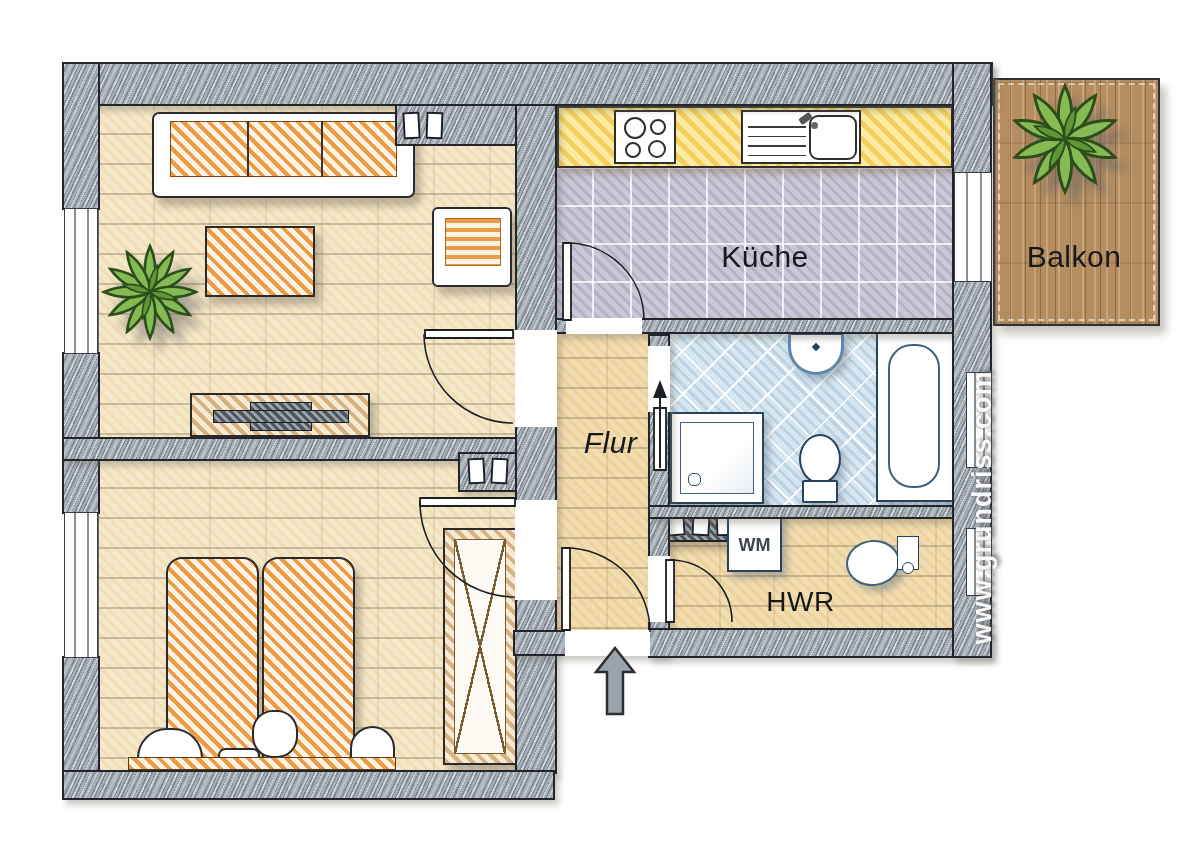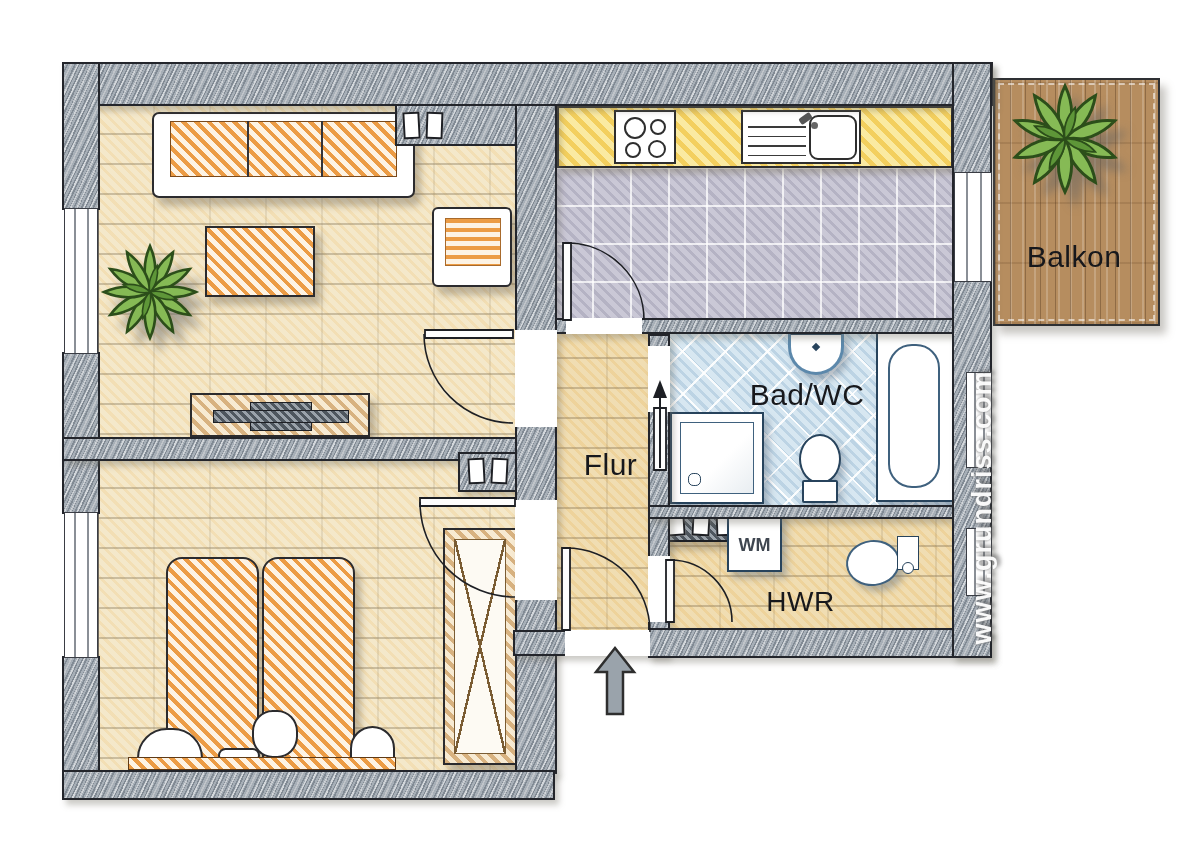--- a/index.html
+++ b/index.html
@@ -310,20 +310,20 @@
       <path d="M670 560 A62 62 0 0 1 732 622" stroke-width="1.6"></path>
 
       <path d="M654 408 h12 v62 h-12 z" fill="#fdfdfd" stroke-width="1.8"></path>
       <path d="M660 468 V396" stroke-width="2"></path>
       <path d="M653 398 L660 380 L667 398 Z" fill="#1d1f24" stroke="none"></path>
 
       <path d="M615 648 L596 672 L607 672 L607 714 L623 714 L623 672 L634 672 Z" fill="#9aa3ab" stroke="#2e2e2e" stroke-width="2.5"></path>
     </g>
   </svg>
 
+  <div class="room-label" style="left:700px;top:240px;width:130px;">Küche</div>
   <div class="room-label" style="left:1018px;top:240px;width:112px;">Balkon</div>
-  <div class="room-label" style="left:742px;top:378px;width:130px;">Bad/WC</div>
-  <div class="room-label" style="left:568px;top:448px;width:85px;">Flur</div>
+  <div class="room-label" style="left:568px;top:426px;width:85px;font-style:italic;">Flur</div>
   <div class="room-label" style="left:758px;top:586px;width:85px;font-size:28px;">HWR</div>
 
   <div class="watermark" style="left:832px;top:492px;">www.grundriss.com</div>
 
 </div>
 
 </body></html>

